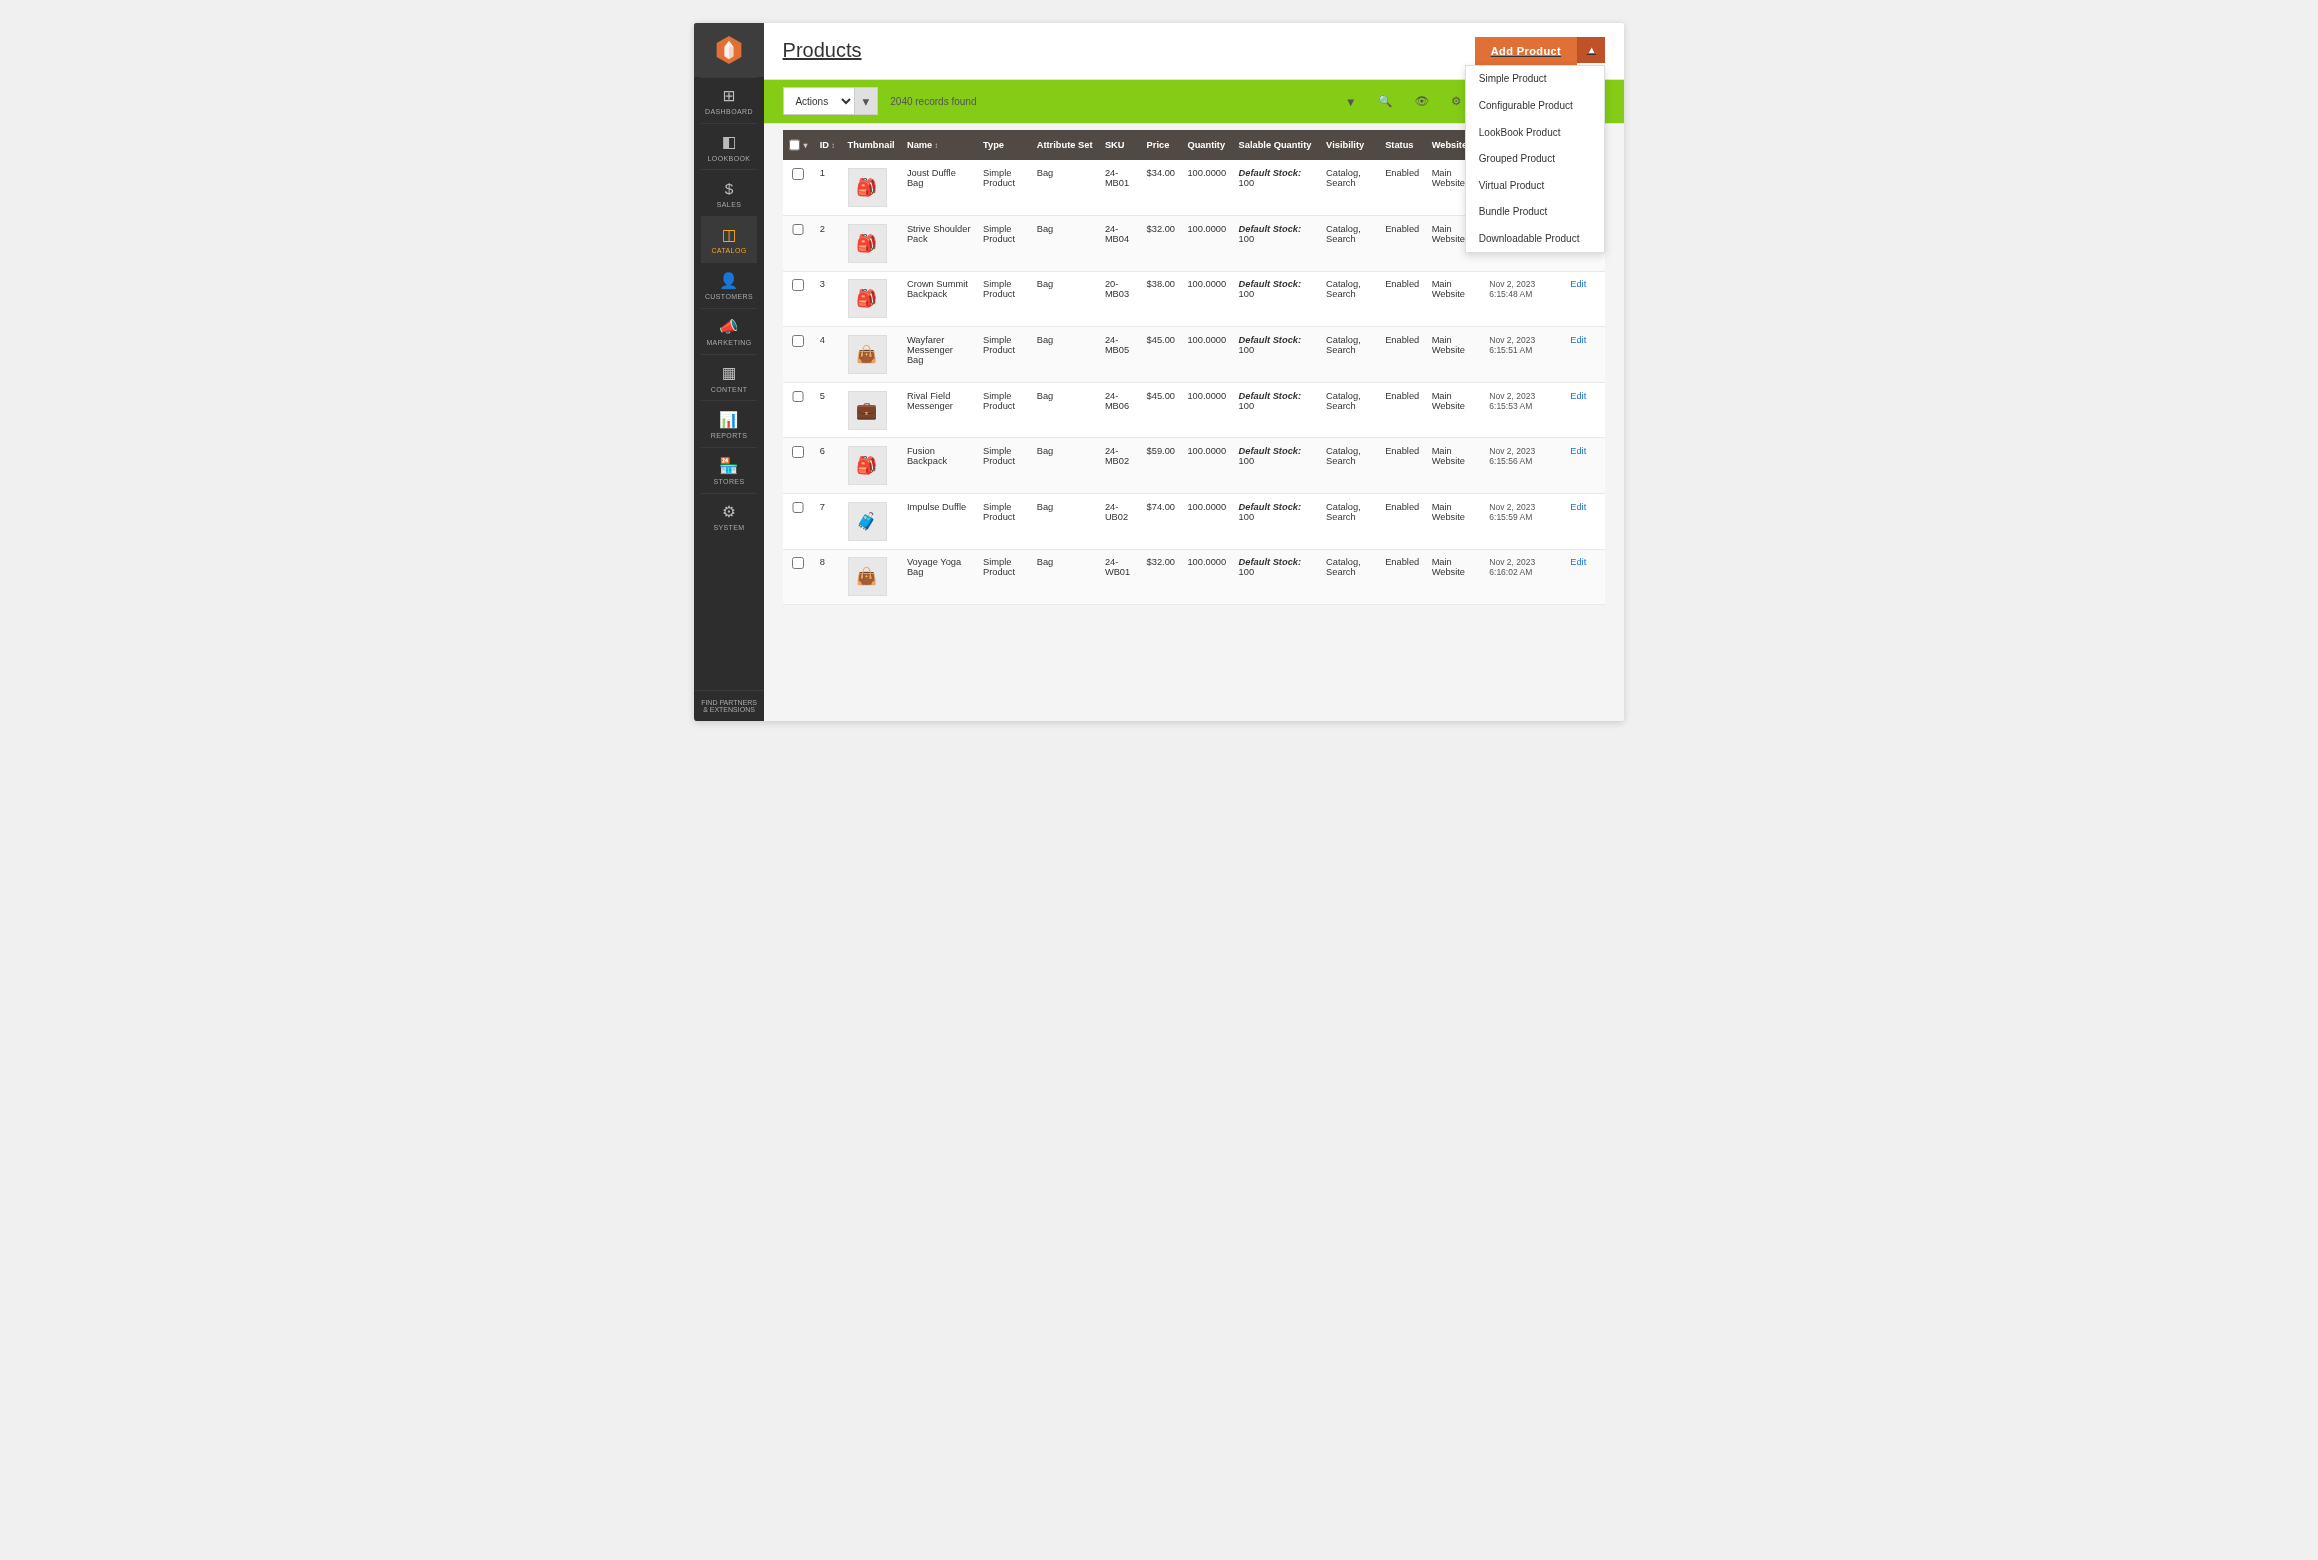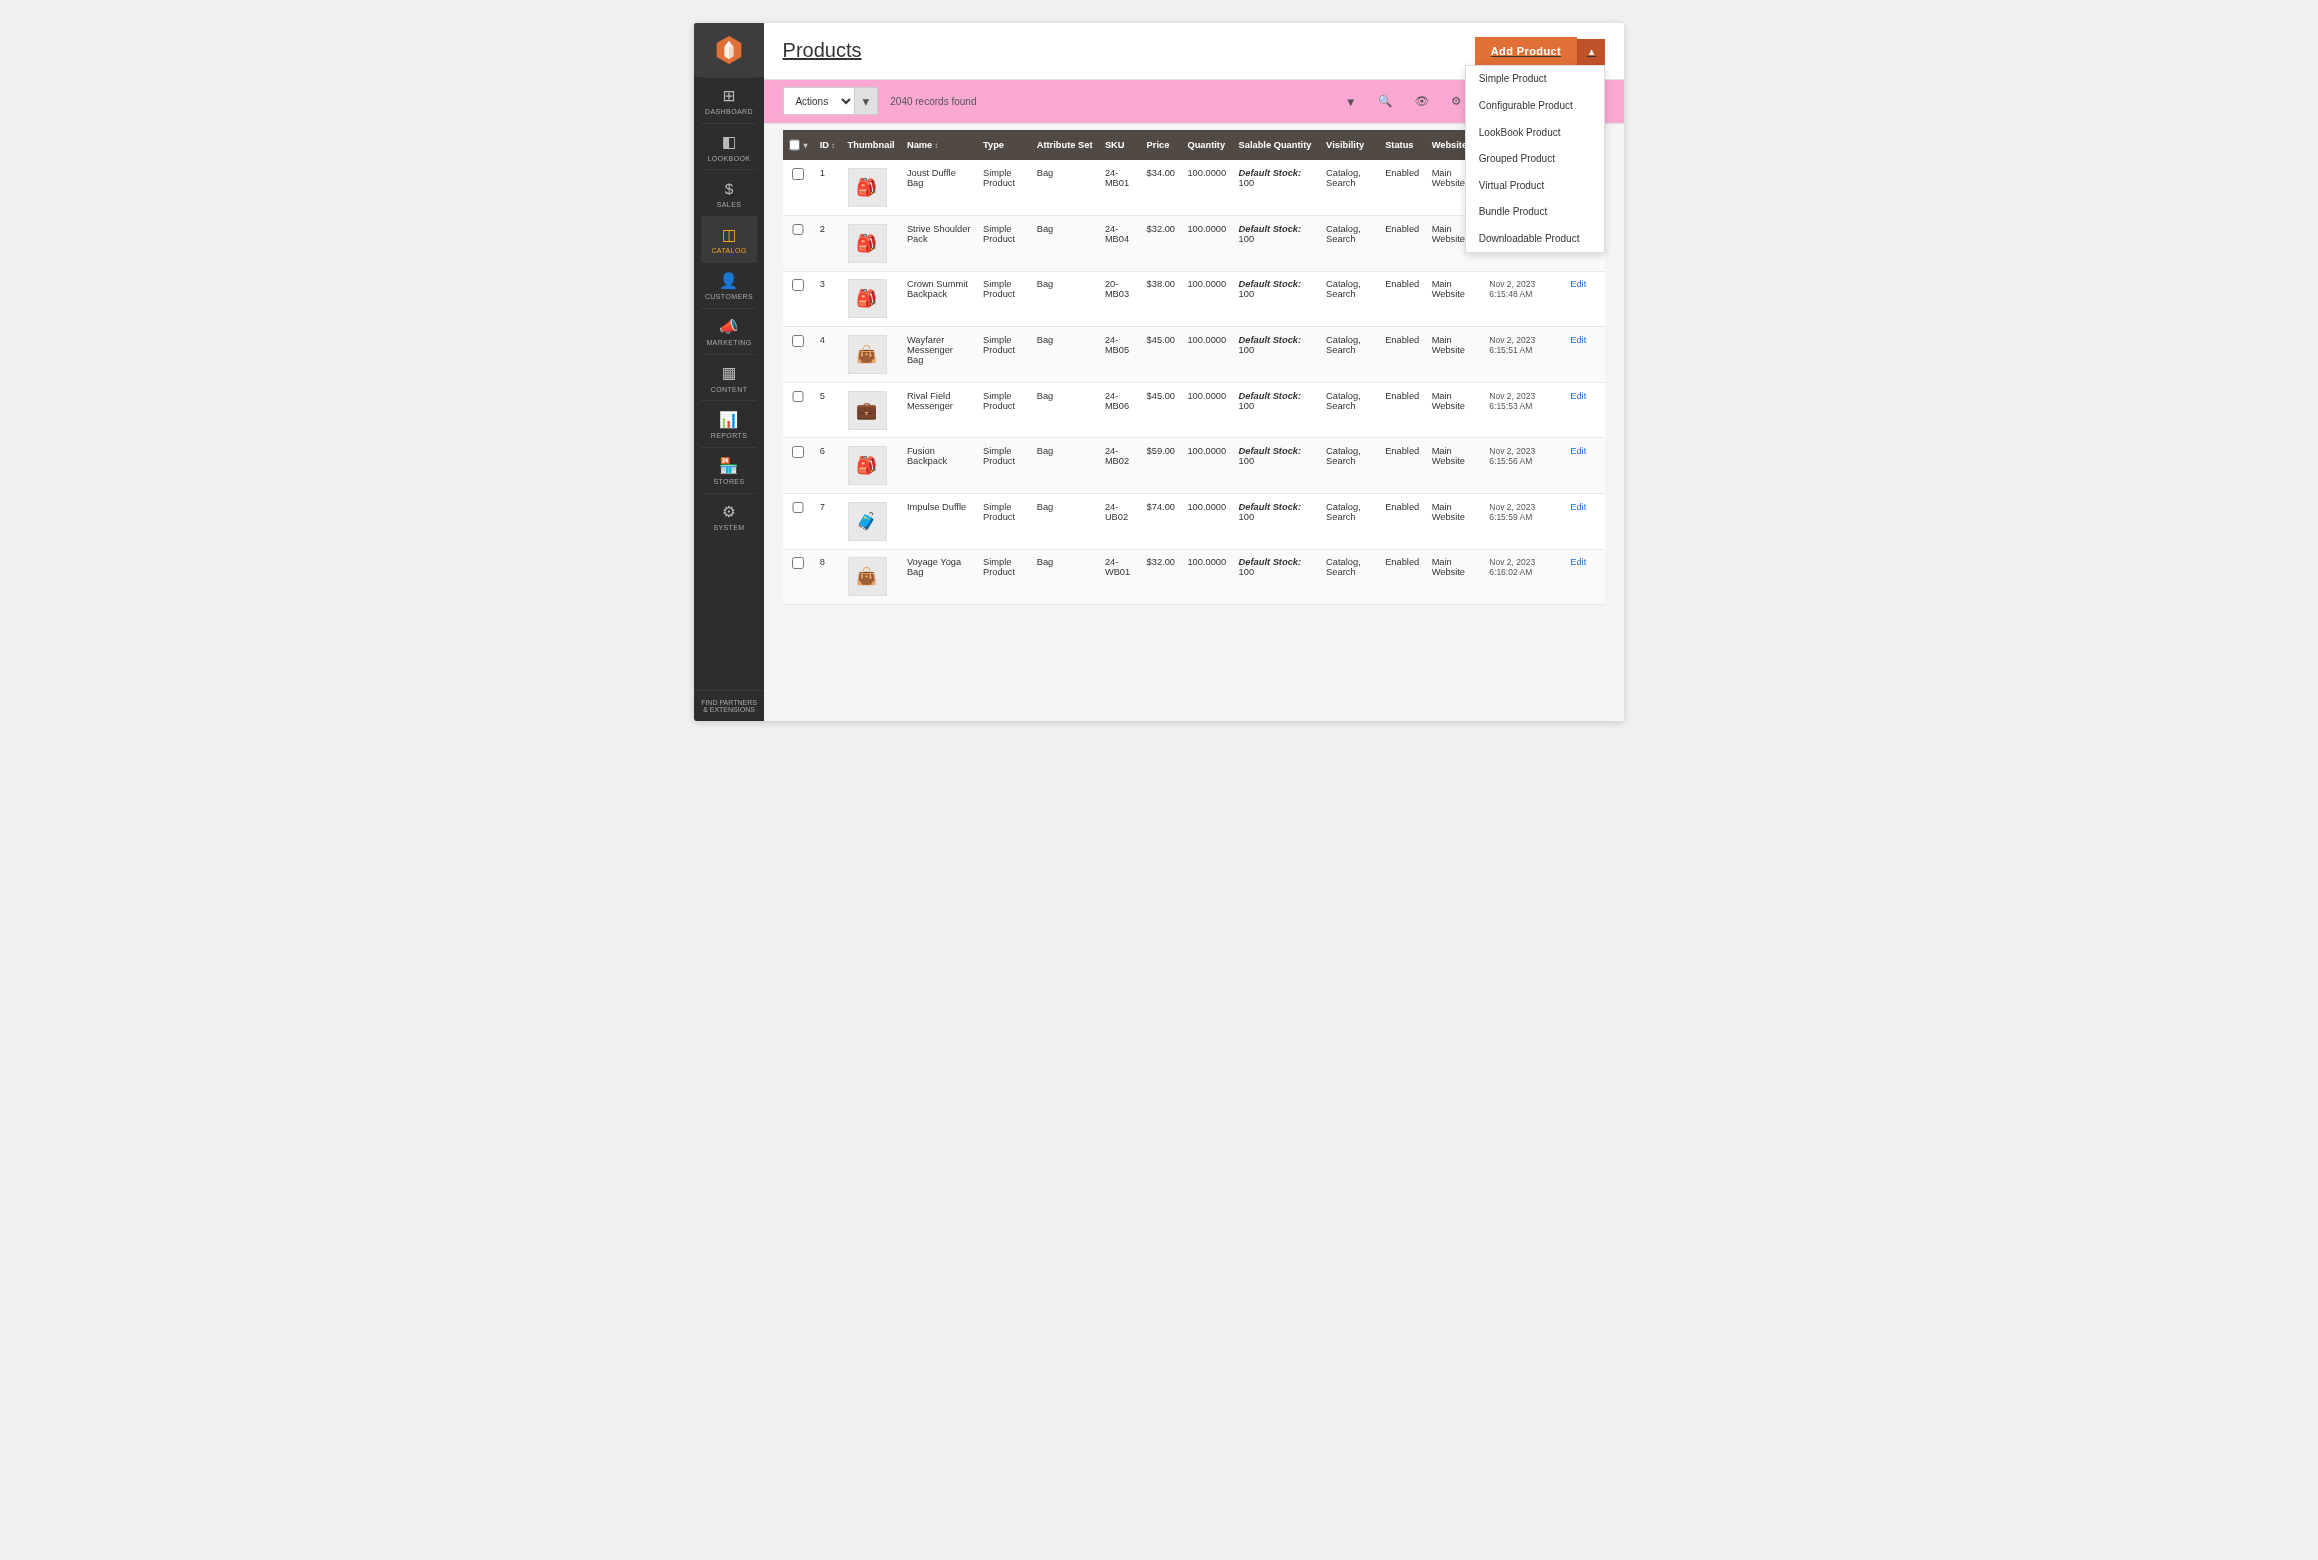--- a/index.html
+++ b/index.html
@@ -102,21 +102,21 @@
     }
 
     .page-title {
       font-size: 20px;
       font-weight: 300;
       color: #333;
     }
 
     .add-product-group {
       display: flex;
-      align-items: flex-end;
+      align-items: flex-start;
       position: relative;
       border-radius: 12px;
     }
 
     .add-product-btn {
       background: #e07035;
       color: #fff;
       border: none;
       padding: 7.8px 15.5px;
       font-size: 11px;
@@ -149,21 +149,21 @@
     .dropdown-item {
       padding: 7.8px 12.4px;
       cursor: pointer;
       color: #333;
       font-size: 10px;
       white-space: nowrap;
     }
 
     
     .toolbar {
-      background: #f9a8d4;
+      background: #84cc16;
       padding: 7.8px 18.6px;
       display: flex;
       align-items: center;
       gap: 6.2px;
       border-bottom: 0.8px solid #e0e0e0;
     }
 
     .actions-select-wrapper {
       display: flex;
       align-items: stretch;

